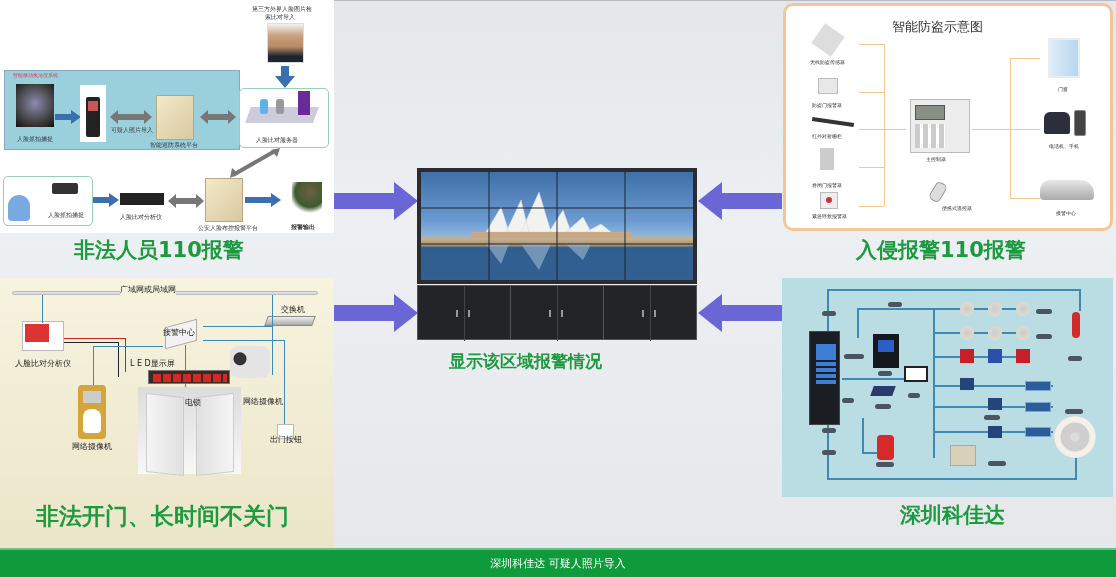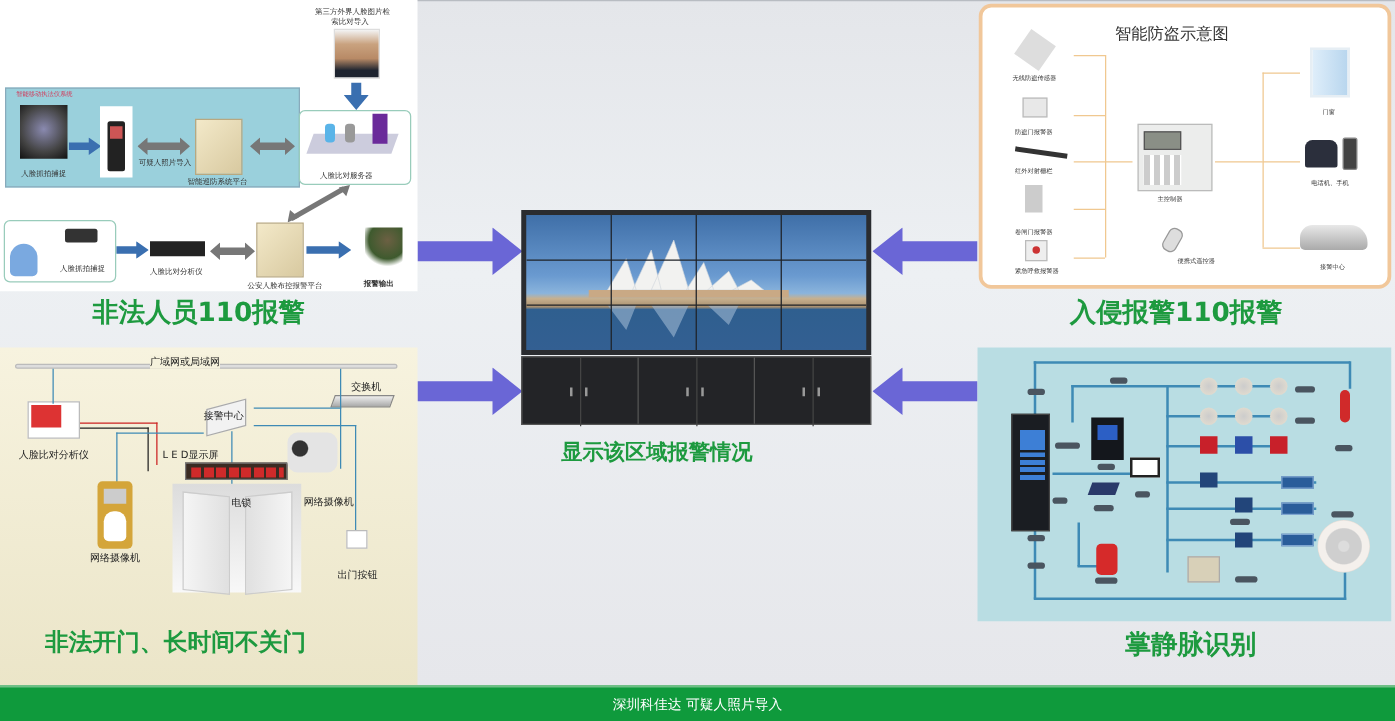--- a/index.html
+++ b/index.html
@@ -161,21 +161,21 @@
   </div>
   <div class="small" style="left:185px;top:119px">电锁</div>
   <div style="position:absolute;left:230px;top:68px;width:40px;height:32px;background:radial-gradient(circle at 25% 40%,#333 0 6px,#e4e4e4 7px);border-radius:8px"></div>
   <div class="small" style="left:243px;top:118px">网络摄像机</div>
   <div style="position:absolute;left:78px;top:107px;width:28px;height:54px;background:#d4a53a;border-radius:4px">
     <div style="position:absolute;left:5px;top:6px;width:18px;height:12px;background:#ccc"></div>
     <div style="position:absolute;left:5px;top:24px;width:18px;height:24px;background:#fff;border-radius:8px 8px 4px 4px"></div>
   </div>
   <div class="small" style="left:72px;top:163px">网络摄像机</div>
   <div style="position:absolute;left:277px;top:146px;width:17px;height:15px;background:#fff;border:1px solid #bbb"></div>
-  <div class="small" style="left:270px;top:176px">出门按钮</div>
+  <div class="small" style="left:270px;top:156px">出门按钮</div>
 </div>
 
 <div class="panel" style="left:782px;top:278px;width:331px;height:219px;background:#b9dde3;">
   <div class="line-b" style="left:45px;top:11px;width:253px;height:2px"></div>
   <div class="line-b" style="left:45px;top:11px;width:2px;height:190px"></div>
   <div class="line-b" style="left:297px;top:11px;width:2px;height:22px"></div>
   <div class="line-b" style="left:45px;top:200px;width:250px;height:2px"></div>
   <div class="line-b" style="left:293px;top:180px;width:2px;height:22px"></div>
   <div class="line-b" style="left:75px;top:30px;width:170px;height:2px"></div>
   <div class="line-b" style="left:75px;top:30px;width:2px;height:30px"></div>
@@ -235,22 +235,22 @@
   <div class="chip" style="left:254px;top:31px;width:16px"></div>
   <div class="chip" style="left:254px;top:56px;width:16px"></div>
   <div class="chip" style="left:286px;top:78px;width:14px"></div>
   <div class="chip" style="left:283px;top:131px;width:18px"></div>
   <div class="chip" style="left:202px;top:137px;width:16px"></div>
   <div class="chip" style="left:206px;top:183px;width:18px"></div>
 </div>
 
 <div class="heading" style="left:74px;top:236px;font-size:21px">非法人员110报警</div>
 <div class="heading" style="left:856px;top:236px;font-size:21px">入侵报警110报警</div>
-<div class="heading" style="left:36px;top:501px;font-size:19px">非法开门、长时间不关门</div>
-<div class="heading" style="left:900px;top:501px;font-size:21px">掌静脉识别</div>
+<div class="heading" style="left:36px;top:501px;font-size:23px">非法开门、长时间不关门</div>
+<div class="heading" style="left:900px;top:501px;font-size:21px">深圳科佳达</div>
 
 <svg class="arrow" style="left:334px;top:182px" width="84" height="38">
     <path d="M0 11h60V0l24 19-24 19V27H0z" fill="#6a66d6"></path>
   </svg>
 <svg class="arrow" style="left:334px;top:294px" width="84" height="38">
     <path d="M0 11h60V0l24 19-24 19V27H0z" fill="#6a66d6"></path>
   </svg>
 <svg class="arrow" style="left:698px;top:182px" width="84" height="38">
     <path d="M84 11H24V0L0 19l24 19V27h60z" fill="#6a66d6"></path>
   </svg>

